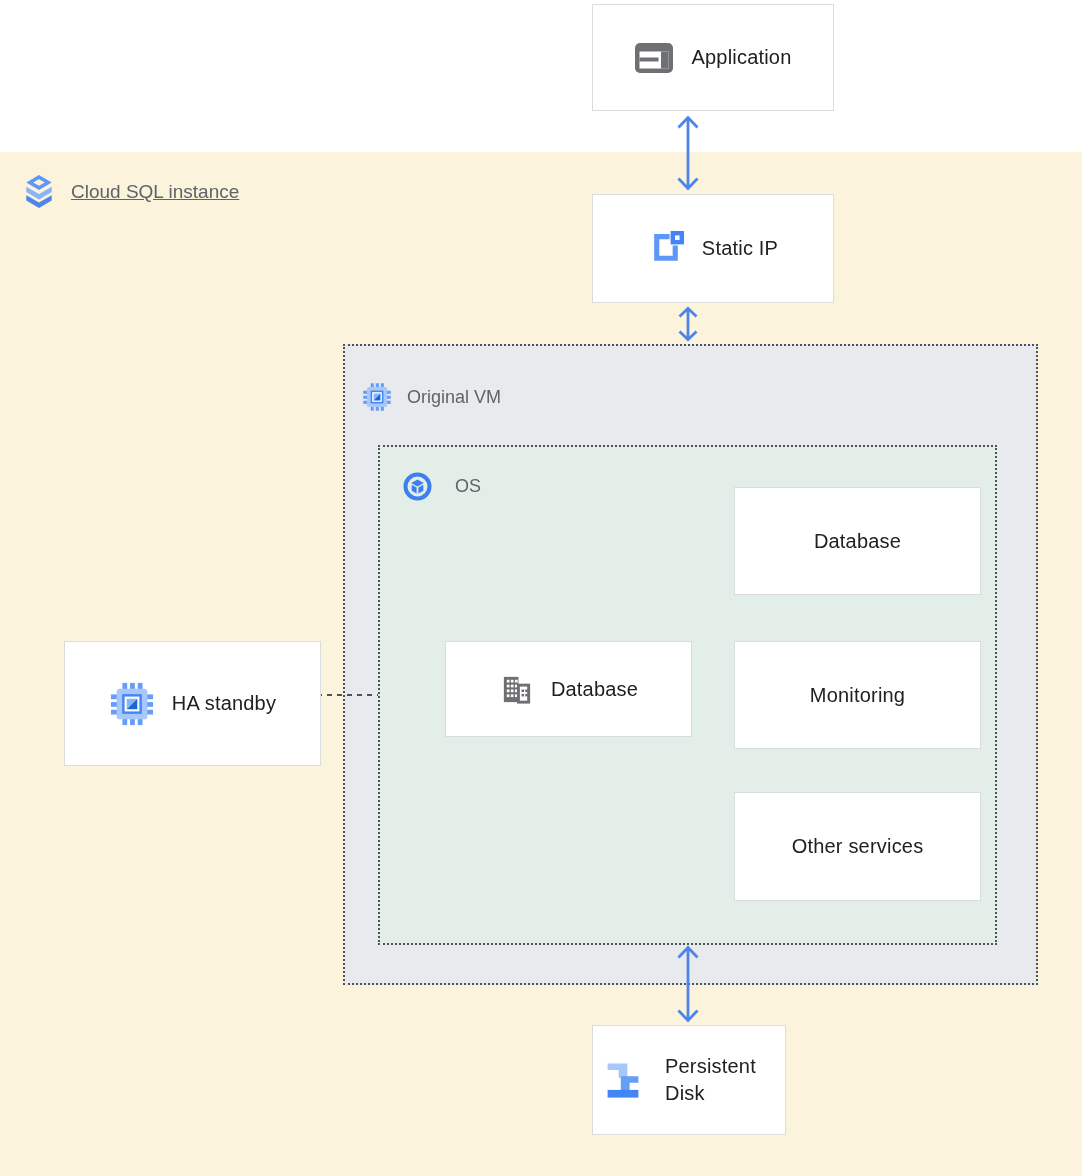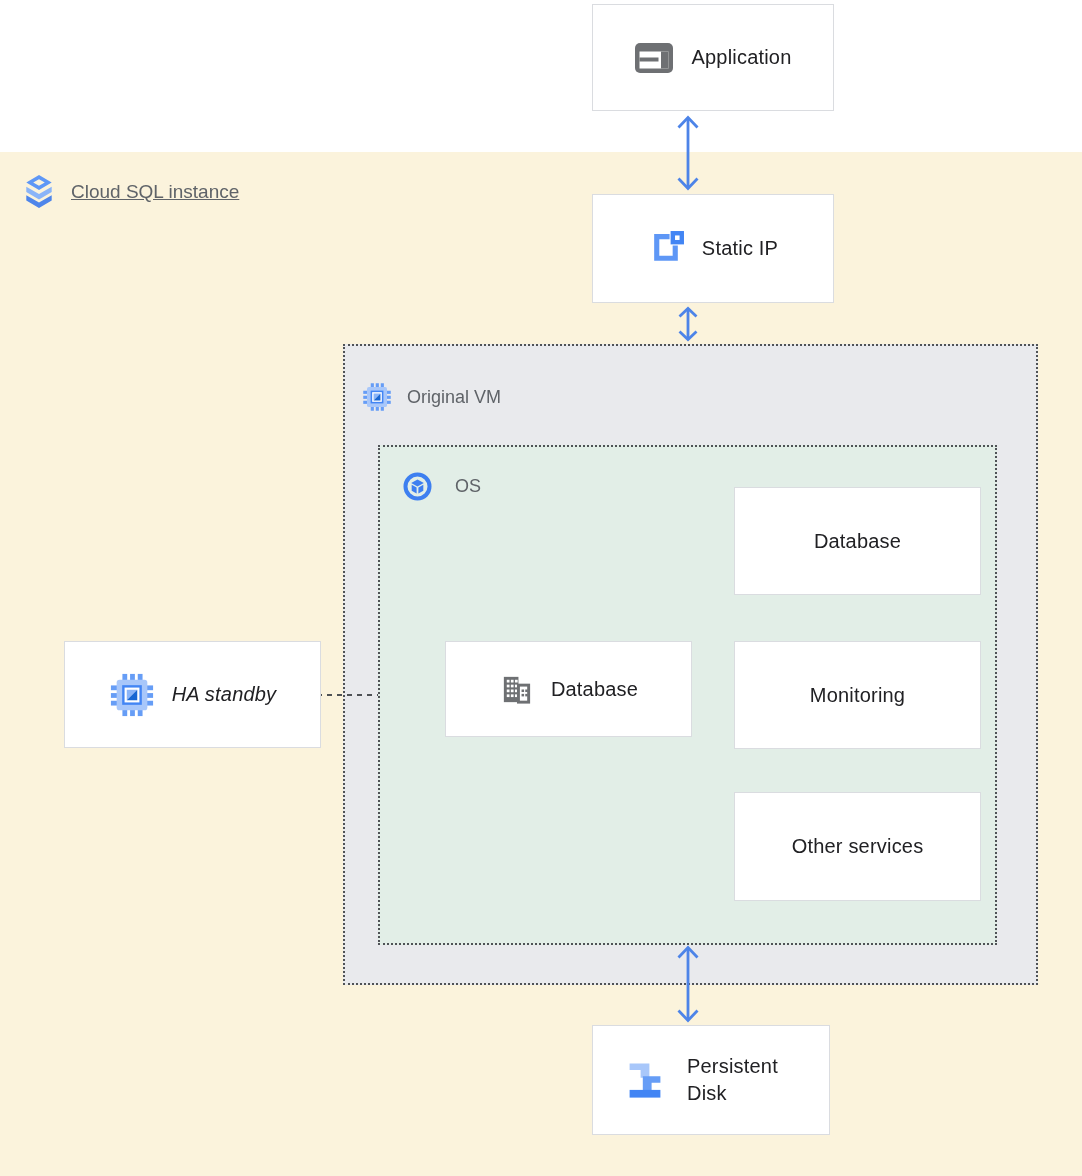--- a/index.html
+++ b/index.html
@@ -33,22 +33,22 @@
     border:1px solid var(--node-border,#DADCE0);box-sizing:border-box;
     display:flex;align-items:center;justify-content:center;gap:17px;
     color:var(--text-dark,#212124);font-size:20px;letter-spacing:.2px;margin-left:24px;
   }
   #node-application   {left:568px;top:4px;   width:242px;height:107px;}
   #node-static-ip     {left:568px;top:194px; width:242px;height:109px;}
   #node-logging       {left:710px;top:487px; width:247px;height:108px;}
   #node-database      {left:421px;top:641px; width:247px;height:96px;}
   #node-monitoring    {left:710px;top:641px; width:247px;height:108px;}
   #node-other-services{left:710px;top:792px; width:247px;height:109px;}
-  #node-ha-standby    {left:40px; top:641px; width:257px;height:107px;font-style:italic;}
-  #node-persistent-disk{left:568px;top:1025px;width:238px;height:110px;gap:20px;}
+  #node-ha-standby    {left:40px; top:641px; width:257px;height:125px;}
+  #node-persistent-disk{left:568px;top:1025px;width:194px;height:110px;gap:20px;}
   #node-persistent-disk .node-label{width:112px;line-height:1.35;}
   .arrow{position:absolute;left:674px;}
   #arrow-1{top:114px;}
   #arrow-2{top:305px;}
   #arrow-3{top:944px;}
   .arrow polyline, .arrow line{
     stroke:var(--arrow,#4D84E8);stroke-width:2.8;fill:none;
   }
   #dashed-connector{position:absolute;left:297px;top:693px;}
   #dashed-connector line{stroke:var(--dashed-border,#505357);stroke-width:2;stroke-dasharray:5 5;}

